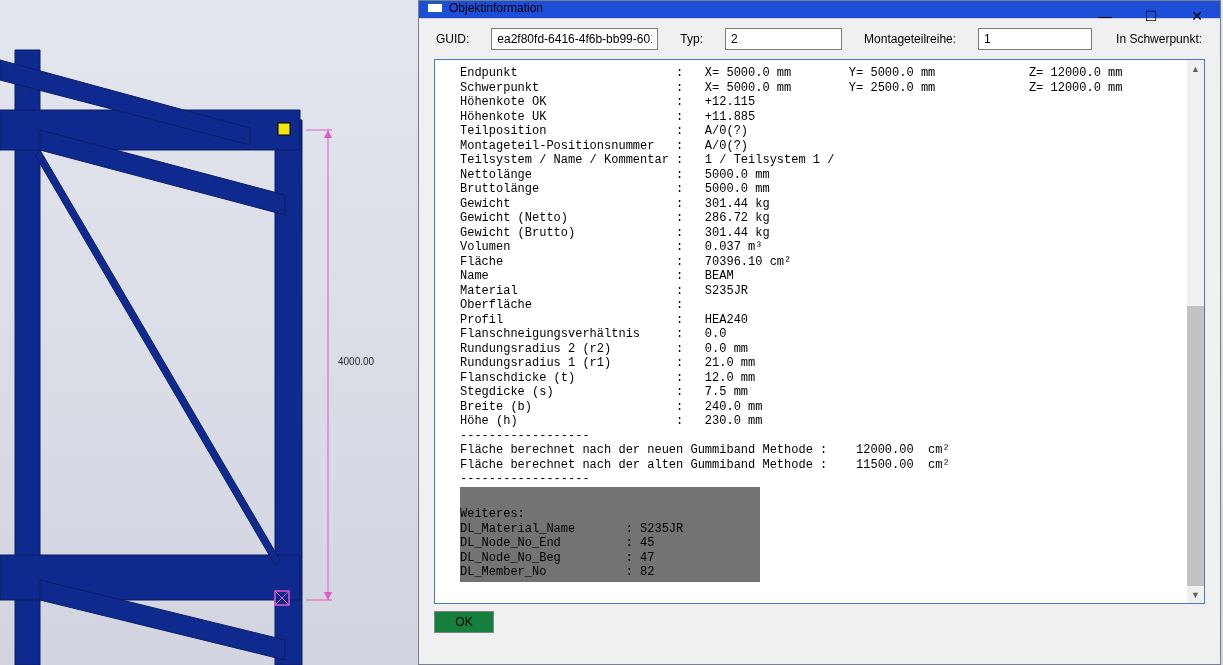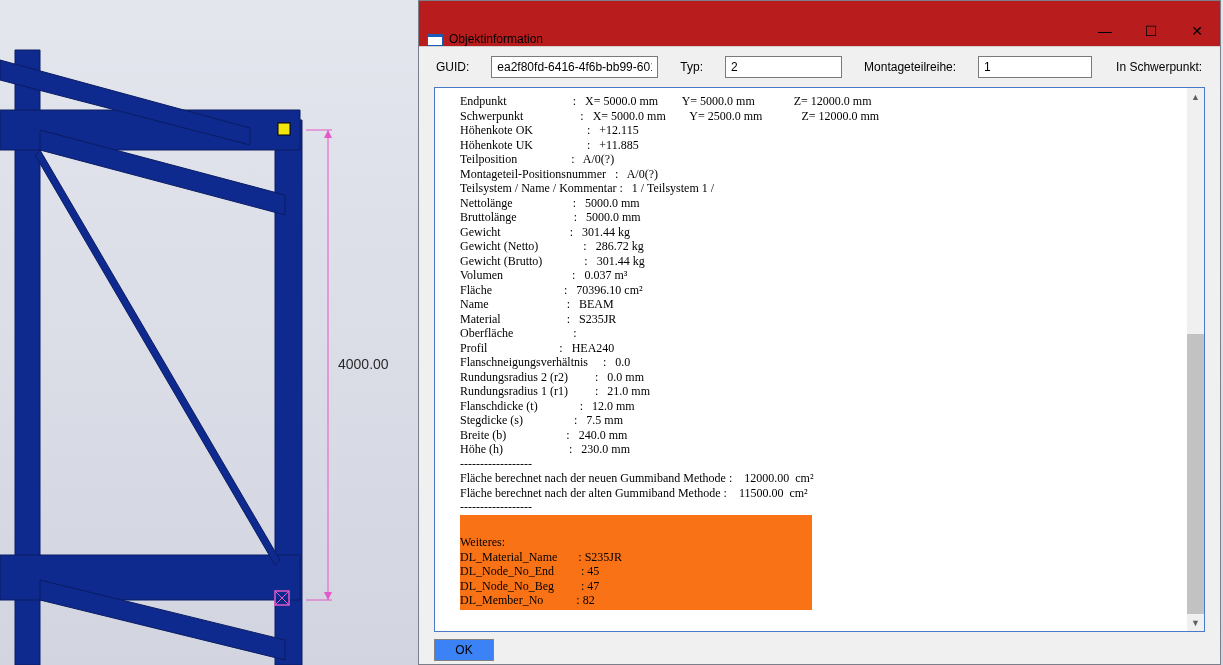--- a/index.html
+++ b/index.html
@@ -4,29 +4,29 @@
 <style>
 * { box-sizing: border-box; margin: 0; padding: 0; }
 html, body { width: 1223px; height: 665px; font-family: "Segoe UI", Arial, sans-serif; overflow: hidden; }
 
 .viewport {
   position: absolute; left: 0; top: 0; width: 1223px; height: 665px;
   background: linear-gradient(to bottom, #e4e6ee 0%, #d2d5e0 100%);
 }
 .viewport svg { display: block; }
 .dim-label {
-  position: absolute; left: 338px; top: 356px; font-size: 14px; color: #2a2a2a;
+  position: absolute; left: 338px; top: 356px; font-size: 10px; color: #2a2a2a;
 }
 
 .dialog {
   position: absolute; left: 418px; top: 0; width: 803px; height: 665px;
   background: #f0f0f0; border: 1px solid #7b7f8a;
 }
 .titlebar {
-  height: 46px; background: #b91c1c; display: flex; align-items: flex-end;
+  height: 18px; background: #1d4ed8; display: flex; align-items: flex-start;
   border-bottom: 1px solid #d0d0d0;
 }
 .titlebar .icon { width: 16px; height: 12px; margin: 0 6px 0 8px;
   border: 1px solid #1a5bb8; border-top-width: 3px; background: #fff; }
 .titlebar .title { flex: 1; font-size: 12px; color: #000; }
 .titlebar button {
   width: 46px; height: 30px; border: none; background: transparent;
   font-family: inherit; font-size: 14px; cursor: pointer;
 }
 
@@ -45,41 +45,41 @@
 #teilsys { width: 57px; }
 
 .content-frame {
   margin: 3px 15px 0 15px; height: 545px; border: 1px solid #4a7ac7;
   background: #fff; position: relative; overflow: hidden;
 }
 .content-inner {
   position: absolute; left: 0; top: 0; right: 17px; bottom: 0;
   padding: 6px 0 0 25px; overflow: hidden;
 }
-.mono { font-family: Liberation Serif, serif; font-size: 12px; line-height: 14.5px; white-space: pre; color: #000; }
-.highlight { background: #f97316; display: block; padding-right: 10px; width: 352px; padding-top:6px; padding-bottom:2px;}
+.mono { font-family: Liberation Mono, monospace; font-size: 12px; line-height: 14.5px; white-space: pre; color: #000; }
+.highlight { background: #737373; display: block; padding-right: 10px; width: 300px; padding-top:6px; padding-bottom:2px;}
 
 .scrollbar {
   position: absolute; right: 0; top: 0; bottom: 0; width: 17px;
   background: #f0f0f0; display: flex; flex-direction: column;
 }
 .scrollbar .arrow {
   height: 17px; display: flex; align-items: center; justify-content: center;
   color: #606060; font-size: 9px; cursor: pointer;
 }
 .scrollbar .track { flex: 1; position: relative; }
 .scrollbar .thumb {
   position: absolute; left: 0; right: 0; top: 45%; height: 55%;
   background: #c2c2c2;
 }
 
 .footer { padding: 7px 15px; }
 .footer button {
   width: 60px; height: 22px; font-size: 12px; border: 1px solid #828282;
-  background: #3b82f6; cursor: pointer;
+  background: #15803d; cursor: pointer;
 }
 </style>
 </head>
 <body>
 
 <div class="viewport">
   <svg width="420" height="665" viewBox="0 0 420 665">
 
     <g fill="#0f2a8e" stroke="#0a1c63" stroke-width="1">
 

